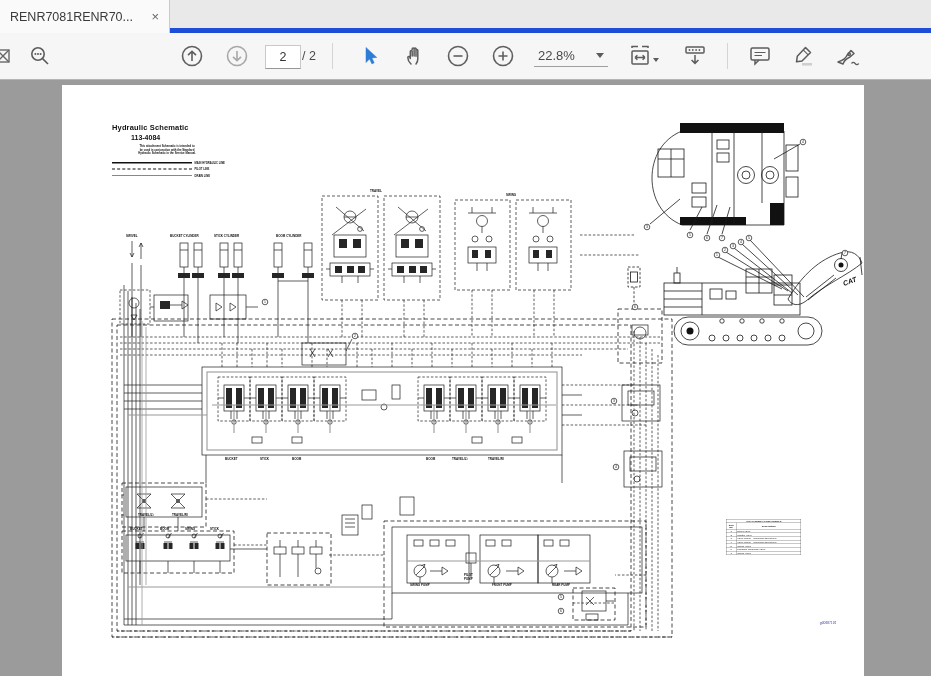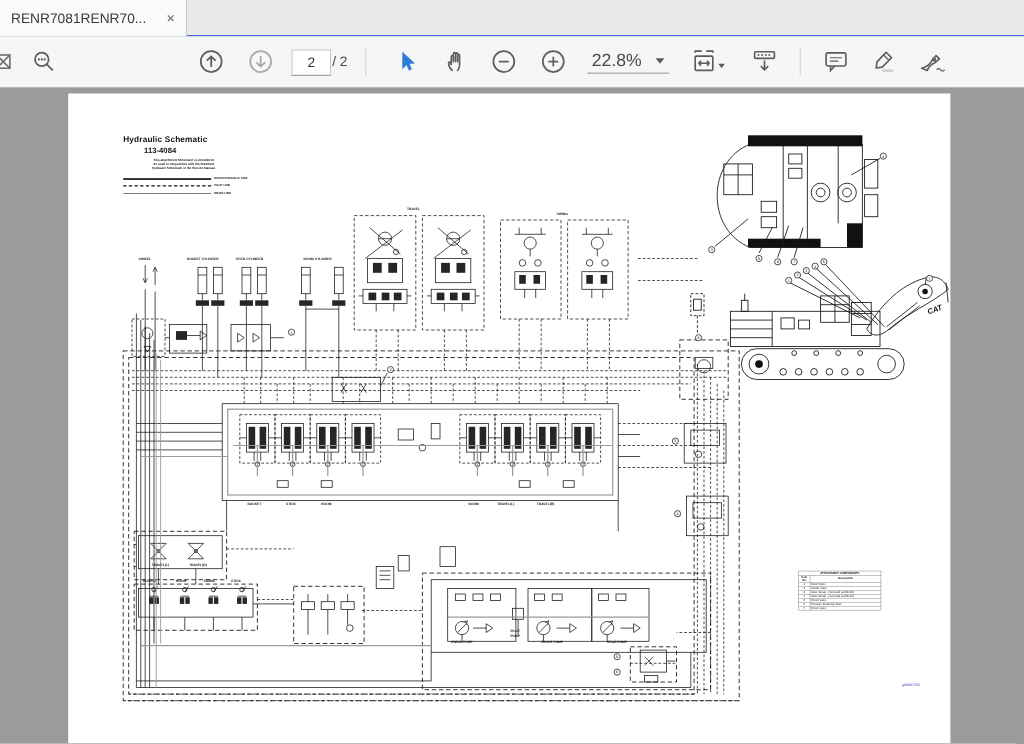--- a/index.html
+++ b/index.html
@@ -1,35 +1,35 @@
 <!DOCTYPE html>
 <html><head>
 <meta charset="utf-8">
 <style>
   html,body{margin:0;padding:0;}
   body{width:931px;height:676px;overflow:hidden;background:#9b9b9b;font-family:"Liberation Sans",sans-serif;}
 
   
-  .tabbar{height:33px;background:#e9e9e9;border-bottom:1px solid #1d4ed8;display:flex;box-sizing:border-box;}
+  .tabbar{height:33px;background:#e9e9e9;border-bottom:5px solid #1d4ed8;display:flex;box-sizing:border-box;}
   .tab{width:170px;background:#fafafa;border-right:1px solid #c9c9c9;display:flex;align-items:center;gap:8px;
        padding:0 10px;box-sizing:border-box;font-size:12.5px;color:#3a3a3a;height:33px;}
   .tab-title{flex:1;white-space:nowrap;overflow:hidden;}
   .tab-close{color:#666;font-size:13px;line-height:1;cursor:default;}
 
   
   .toolbar{position:relative;height:46px;background:#f6f6f6;border-bottom:1px solid #b5b5b5;}
   .ti{position:absolute;top:23px;transform:translate(-50%,-50%);display:flex;align-items:center;justify-content:center;}
   .ti svg{display:block;}
   .divider{position:absolute;top:10px;width:1px;height:26px;background:#d4d4d4;}
   .page-input{position:absolute;left:265px;top:12px;width:30px;height:20px;background:#fff;border:1px solid #c9c9c9;
       border-bottom-color:#979797;text-align:center;font-size:12.5px;color:#333;font-family:"Liberation Sans",sans-serif;}
   .page-total{position:absolute;left:302px;top:16px;font-size:12.5px;color:#4a4a4a;}
   .zoom-ctl{position:absolute;left:534px;top:12px;width:74px;height:22px;border-bottom:1px solid #9f9f9f;
       display:flex;align-items:center;justify-content:space-between;padding:0 4px;box-sizing:border-box;
-      font-size:16px;color:#4a4a4a;}
+      font-size:13px;color:#4a4a4a;}
   .caret{width:0;height:0;border-left:4px solid transparent;border-right:4px solid transparent;border-top:5px solid #5c5c5c;}
   .caret.sm{border-left-width:3px;border-right-width:3px;border-top-width:4px;}
 
   
   .content{position:relative;height:596px;background:#9b9b9b;overflow:hidden;}
   .pdf-page{position:absolute;left:62px;top:5px;width:802px;height:591px;background:#ffffff;}
   svg.schem{position:absolute;left:0;top:0;}
 
   
   .tb-wrap{position:absolute;left:50px;top:38px;width:300px;transform:scale(.5);transform-origin:0 0;color:#111;}

